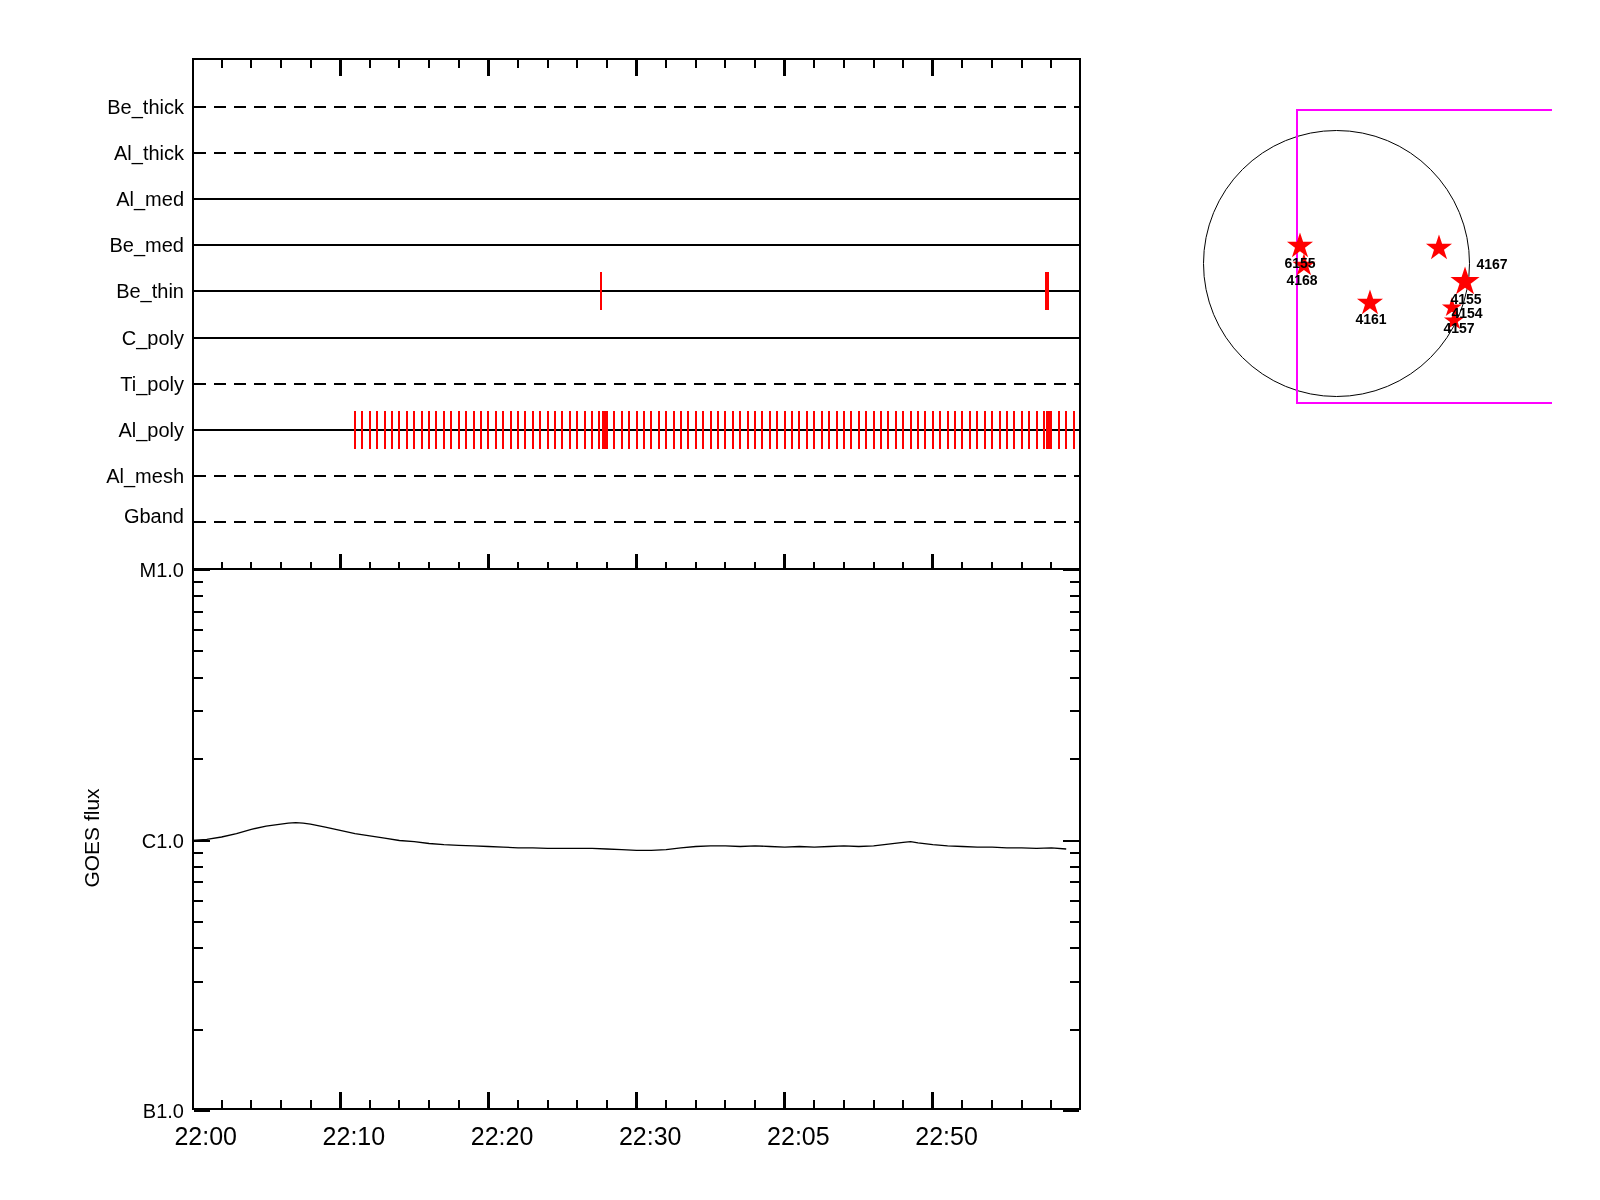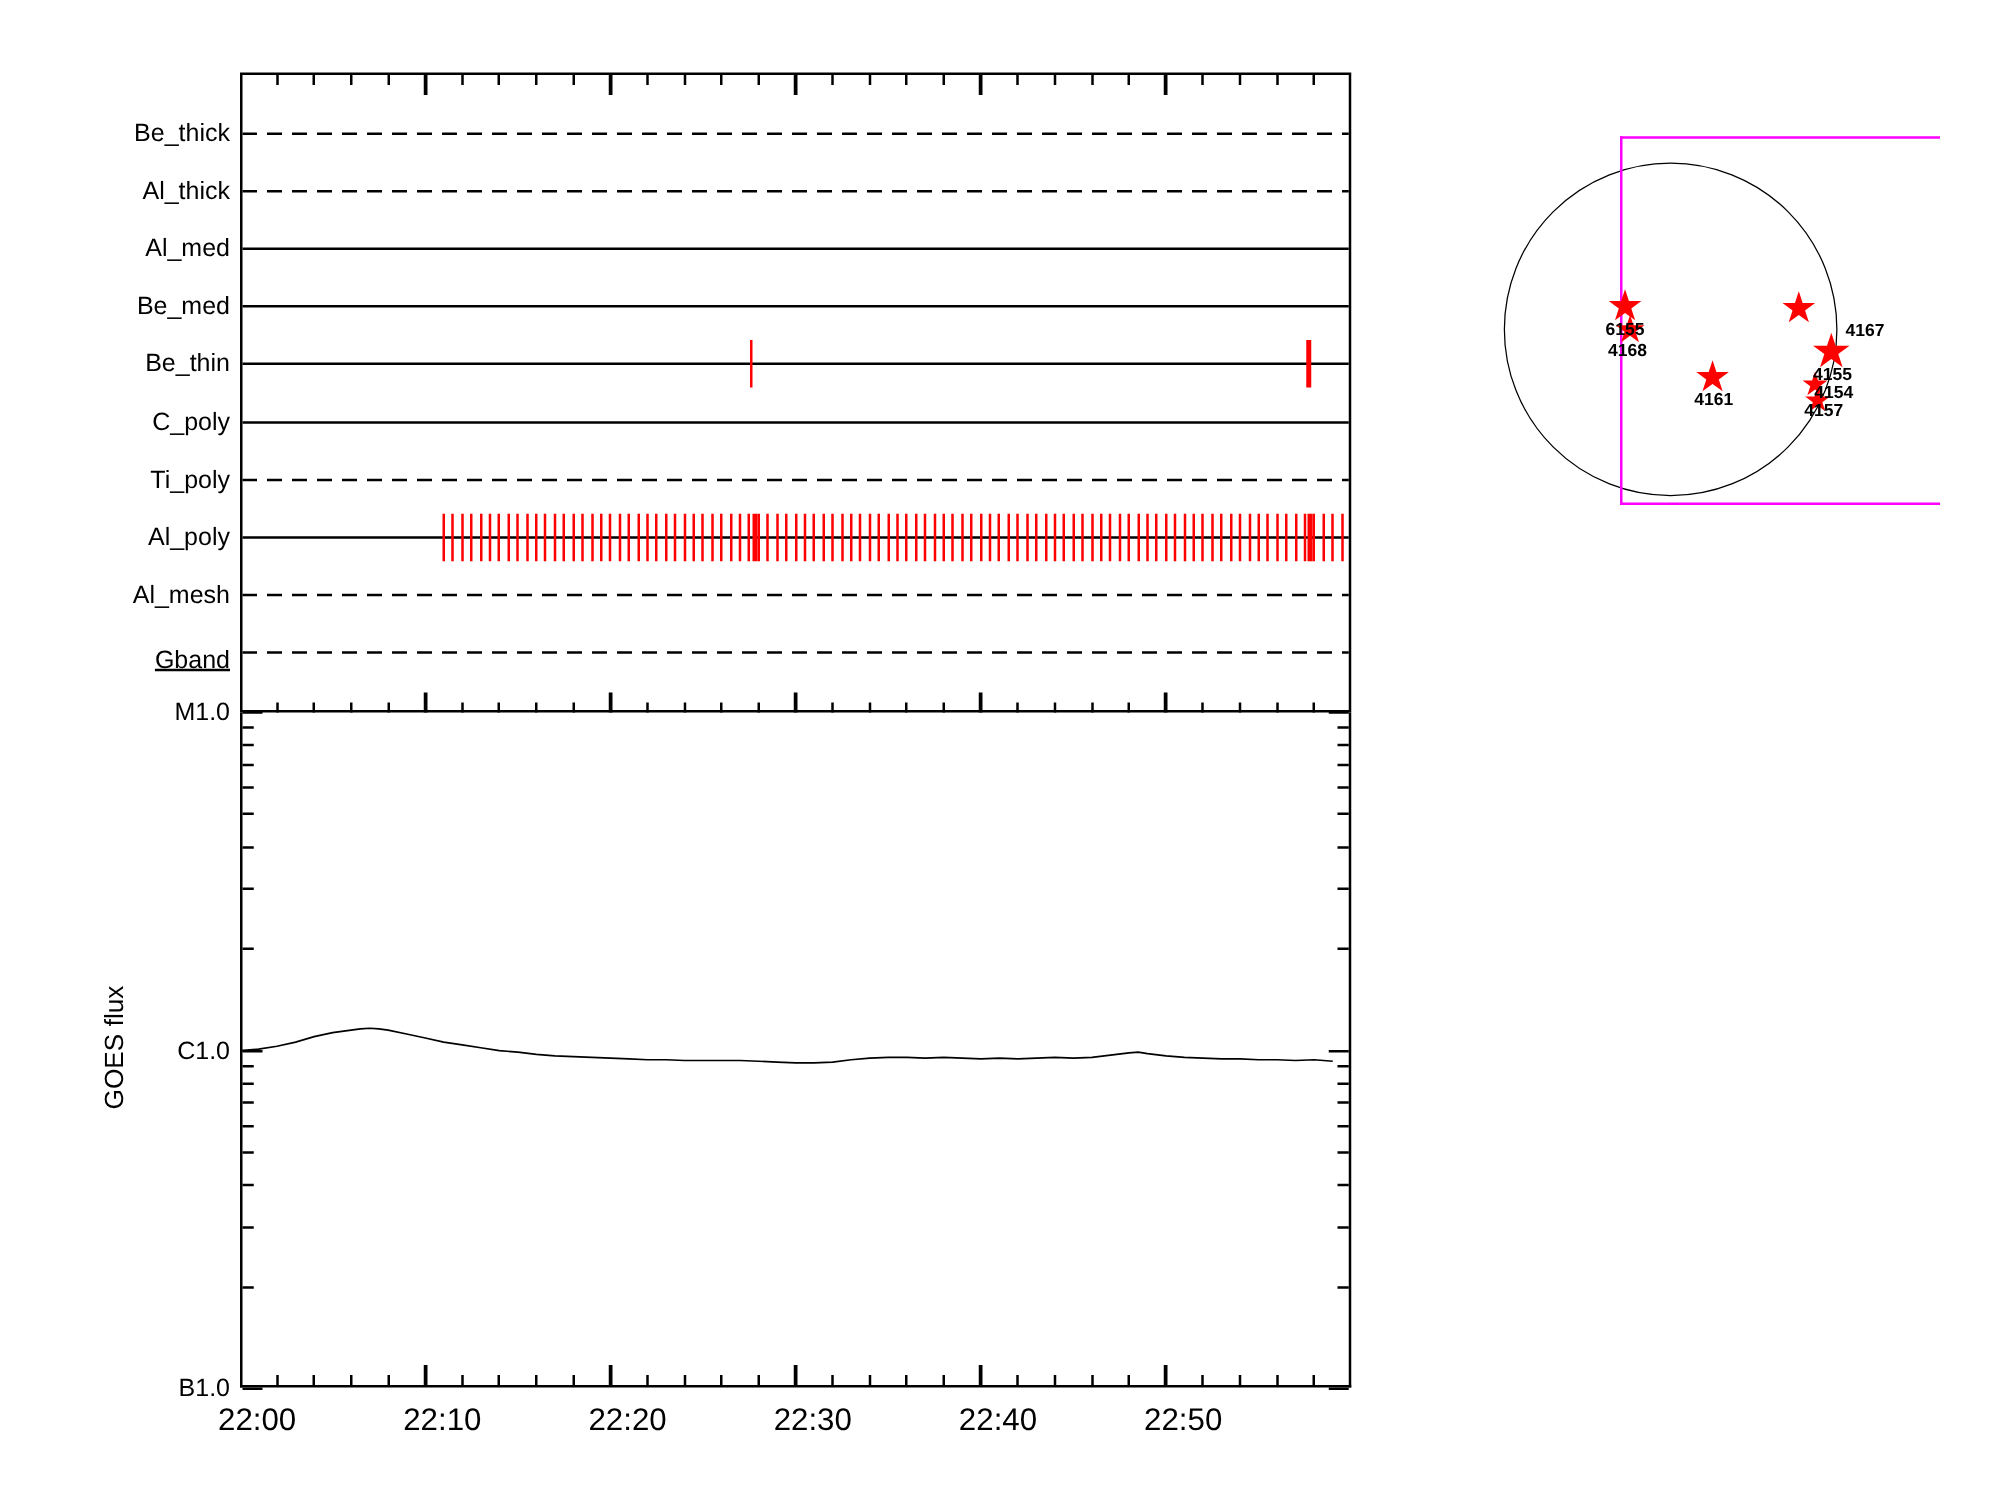--- a/index.html
+++ b/index.html
@@ -47,21 +47,21 @@
     <div class="rowlabel" style="top: 278.444px; text-align: right;">Be_thin</div>
     <div class="rowline solid" style="top: 336.555px;"></div>
     <div class="rowlabel" style="top: 324.555px;">C_poly</div>
     <div class="rowline dashed" style="top: 382.666px;"></div>
     <div class="rowlabel" style="top: 370.666px;">Ti_poly</div>
     <div class="rowline solid" style="top: 428.777px;"></div>
     <div class="rowlabel" style="top: 416.777px;">Al_poly</div>
     <div class="rowline dashed" style="top: 474.888px;"></div>
     <div class="rowlabel" style="top: 462.888px;">Al_mesh</div>
     <div class="rowline dashed" style="top: 520.999px;"></div>
-    <div class="rowlabel" style="top: 515px; text-decoration: underline;">Gband</div>
+    <div class="rowlabel" style="top: 503px;">Gband</div>
     <div class="exptick" style="left: 353.983px; top: 410.777px; width: 2px; height: 38px; background: rgb(255, 0, 0);"></div>
     <div class="exptick" style="left: 361.392px; top: 410.777px; width: 2px; height: 38px; background: rgb(255, 0, 0);"></div>
     <div class="exptick" style="left: 368.8px; top: 410.777px; width: 2px; height: 38px; background: rgb(255, 0, 0);"></div>
     <div class="exptick" style="left: 376.208px; top: 410.777px; width: 2px; height: 38px; background: rgb(255, 0, 0);"></div>
     <div class="exptick" style="left: 383.617px; top: 410.777px; width: 2px; height: 38px; background: rgb(255, 0, 0);"></div>
     <div class="exptick" style="left: 391.025px; top: 410.777px; width: 2px; height: 38px; background: rgb(255, 0, 0);"></div>
     <div class="exptick" style="left: 398.433px; top: 410.777px; width: 2px; height: 38px; background: rgb(255, 0, 0);"></div>
     <div class="exptick" style="left: 405.842px; top: 410.777px; width: 2px; height: 38px; background: rgb(255, 0, 0);"></div>
     <div class="exptick" style="left: 413.25px; top: 410.777px; width: 2px; height: 38px; background: rgb(255, 0, 0);"></div>
     <div class="exptick" style="left: 420.658px; top: 410.777px; width: 2px; height: 38px; background: rgb(255, 0, 0);"></div>
@@ -241,21 +241,21 @@
     <div class="axtick" style="left: 1020.73px; top: 60px; width: 2px; height: 8px;"></div>
     <div class="axtick" style="left: 1020.73px; top: 562px; width: 2px; height: 8px;"></div>
     <div class="axtick" style="left: 1020.73px; top: 1100px; width: 2px; height: 8px;"></div>
     <div class="axtick" style="left: 1050.37px; top: 60px; width: 2px; height: 8px;"></div>
     <div class="axtick" style="left: 1050.37px; top: 562px; width: 2px; height: 8px;"></div>
     <div class="axtick" style="left: 1050.37px; top: 1100px; width: 2px; height: 8px;"></div>
     <div class="xlabel" style="left: 192px; top: 1122px;">22:00</div>
     <div class="xlabel" style="left: 340.167px; top: 1122px;">22:10</div>
     <div class="xlabel" style="left: 488.333px; top: 1122px;">22:20</div>
     <div class="xlabel" style="left: 636.5px; top: 1122px;">22:30</div>
-    <div class="xlabel" style="left: 784.667px; top: 1122px;">22:40</div>
+    <div class="xlabel" style="left: 784.667px; top: 1122px;">22:05</div>
     <div class="xlabel" style="left: 932.833px; top: 1122px;">22:50</div>
     <div class="ytlabel" style="top: 557px;">M1.0</div>
     <div class="axtick" style="left: 194px; top: 569px; width: 16px; height: 2px;"></div>
     <div class="axtick" style="left: 1063px; top: 569px; width: 16px; height: 2px;"></div>
     <div class="ytlabel" style="top: 827.5px;">C1.0</div>
     <div class="axtick" style="left: 194px; top: 839.5px; width: 16px; height: 2px;"></div>
     <div class="axtick" style="left: 1063px; top: 839.5px; width: 16px; height: 2px;"></div>
     <div class="ytlabel" style="top: 1098px;">B1.0</div>
     <div class="axtick" style="left: 194px; top: 1110px; width: 16px; height: 2px;"></div>
     <div class="axtick" style="left: 1063px; top: 1110px; width: 16px; height: 2px;"></div>

